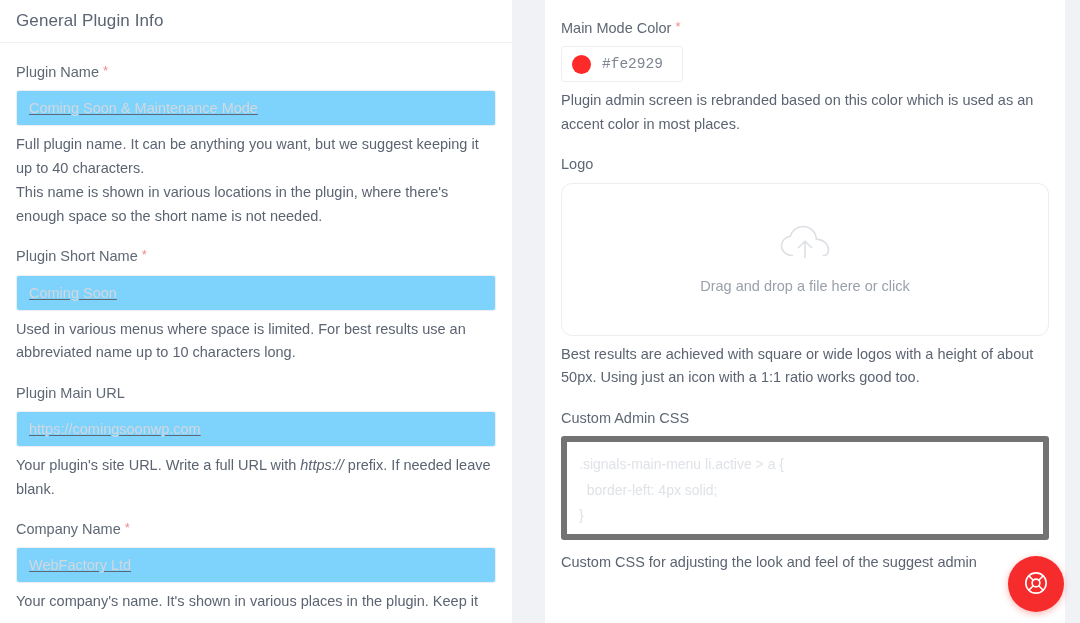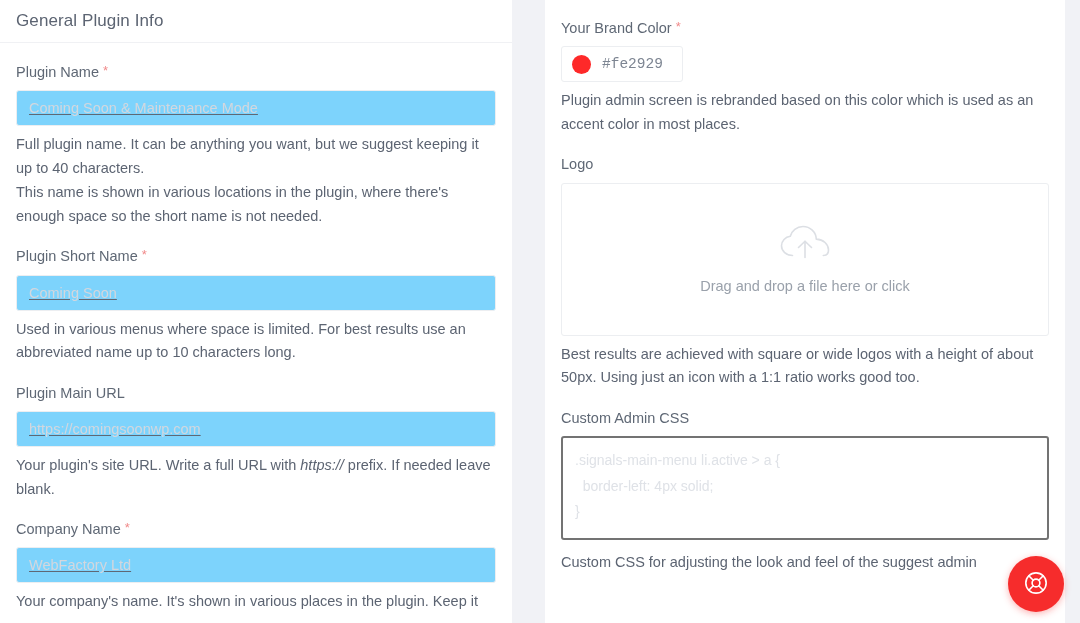--- a/index.html
+++ b/index.html
@@ -106,39 +106,39 @@
     margin-left: 11px;
     font-size: 14.5px;
     color: #7d8592;
     font-family: Liberation Mono, monospace;
   }
 
   
   .dropzone {
     height: 153px;
     border: 1px solid #eceef1;
-    border-radius: 3px;
+    border-radius: 11px;
     background: #fff;
     display: flex;
     flex-direction: column;
     align-items: center;
     justify-content: center;
   }
   .dropzone svg { display: block; }
   .dropzone-label {
     margin-top: 14px;
     font-size: 14.5px;
     color: #9aa1ab;
   }
 
   
   .code-area {
     width: 100%;
     height: 104px;
-    border: 2px solid #737373;
+    border: 6px solid #737373;
     border-radius: 3px;
     background: #fff;
     padding: 10px 12px;
     font-size: 14px;
     line-height: 1.82;
     color: #dfe2e7;
     resize: none;
     outline: none;
     font-family: "Liberation Sans", sans-serif;
     white-space: pre;
@@ -220,21 +220,21 @@
 
     </div>
   </section>
 
   <section class="panel panel-right">
 
     <div class="panel-body">
 
       <div class="field field-first">
         <div class="field-label">
-          <span>Your Brand Color</span><span class="req">*</span>
+          <span>Main Mode Color</span><span class="req">*</span>
         </div>
         <div class="color-field">
           <span class="color-swatch" style="background: rgb(254, 41, 41);"></span>
           <span class="color-value">#fe2929</span>
         </div>
         <p class="helptext">Plugin admin screen is rebranded based on this color which is used as an accent color in most places.</p>
       </div>
 
       <div class="field">
         <div class="field-label">

